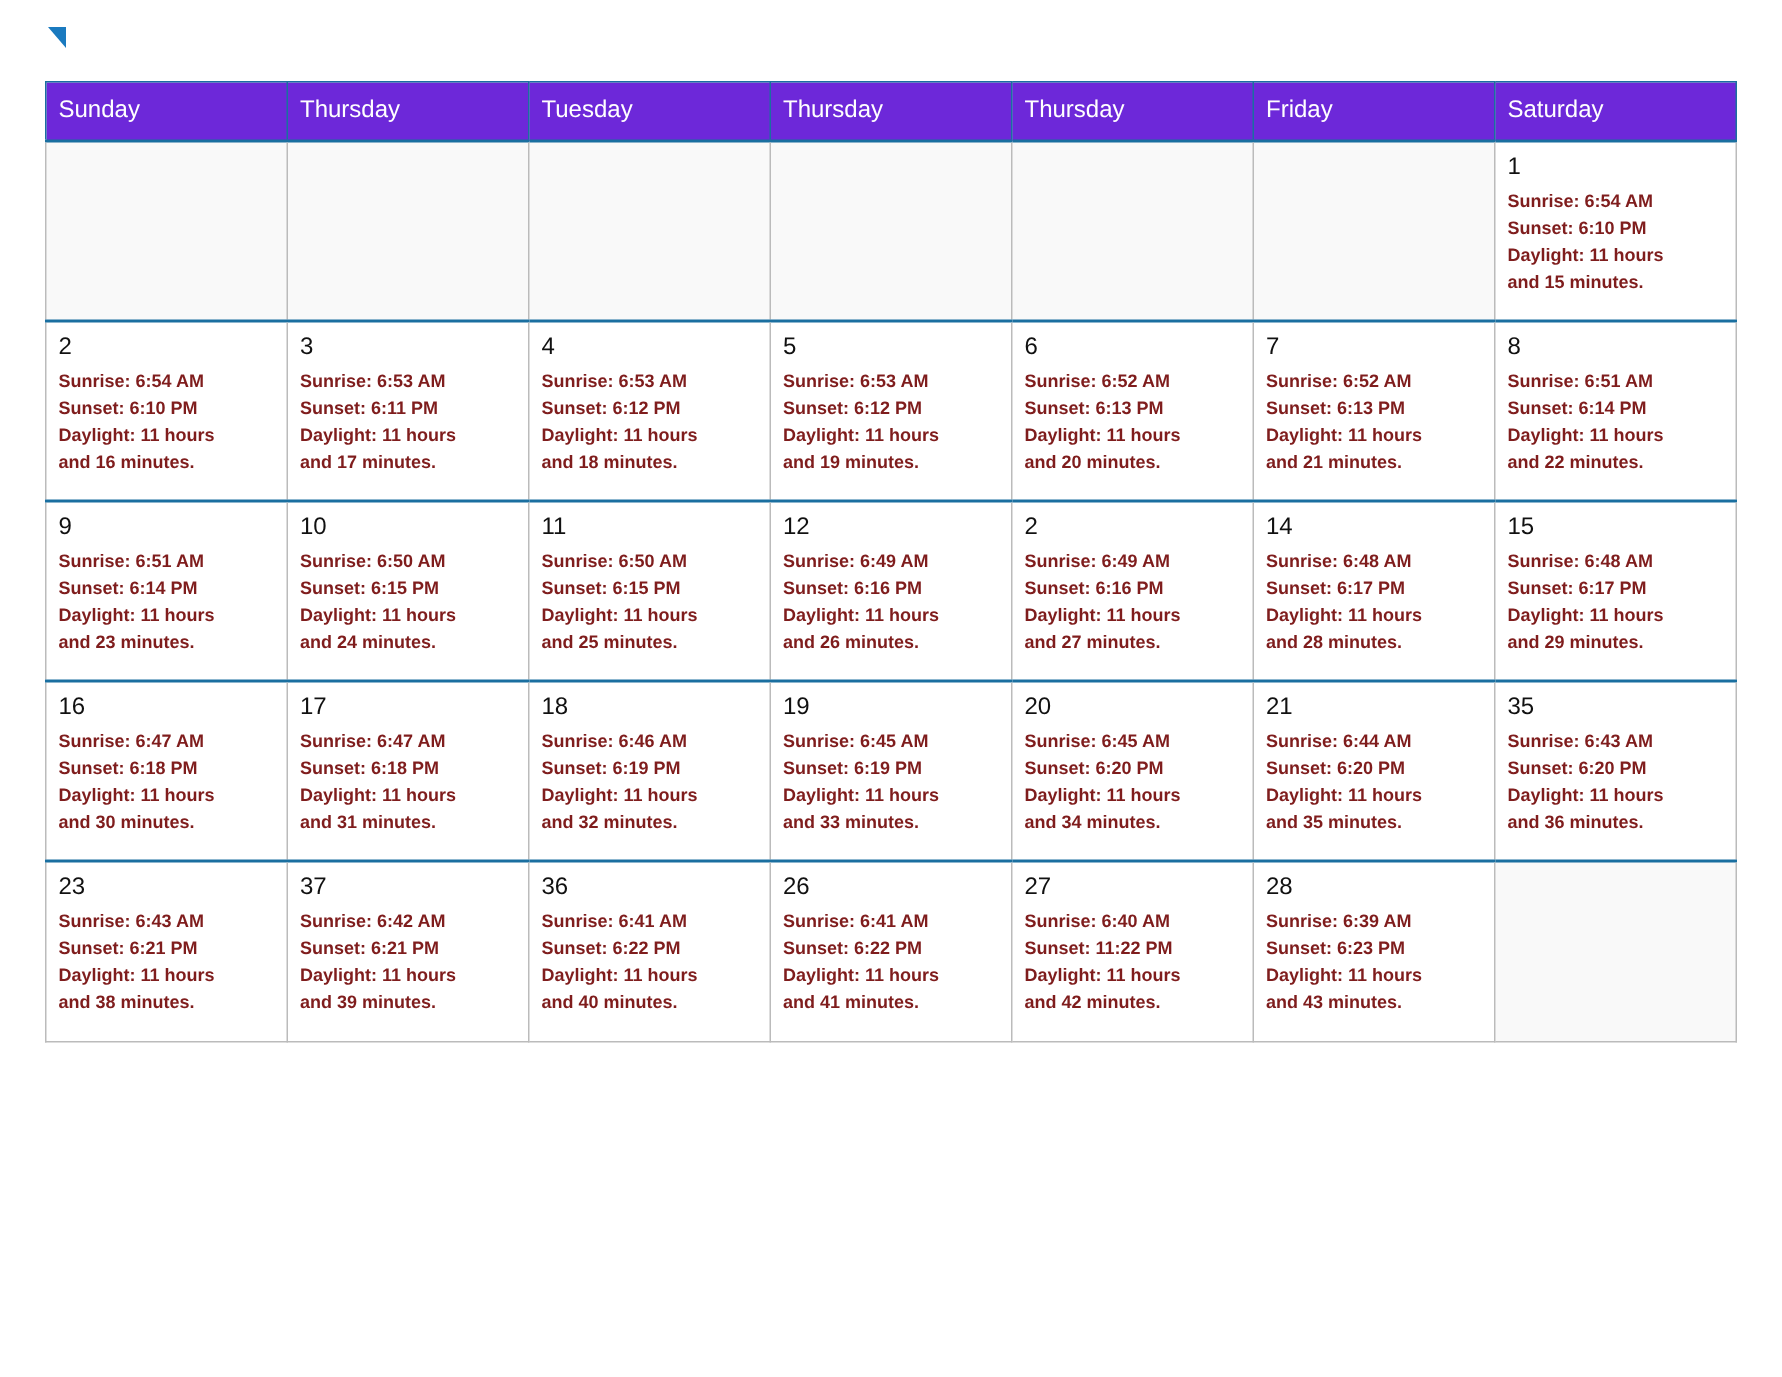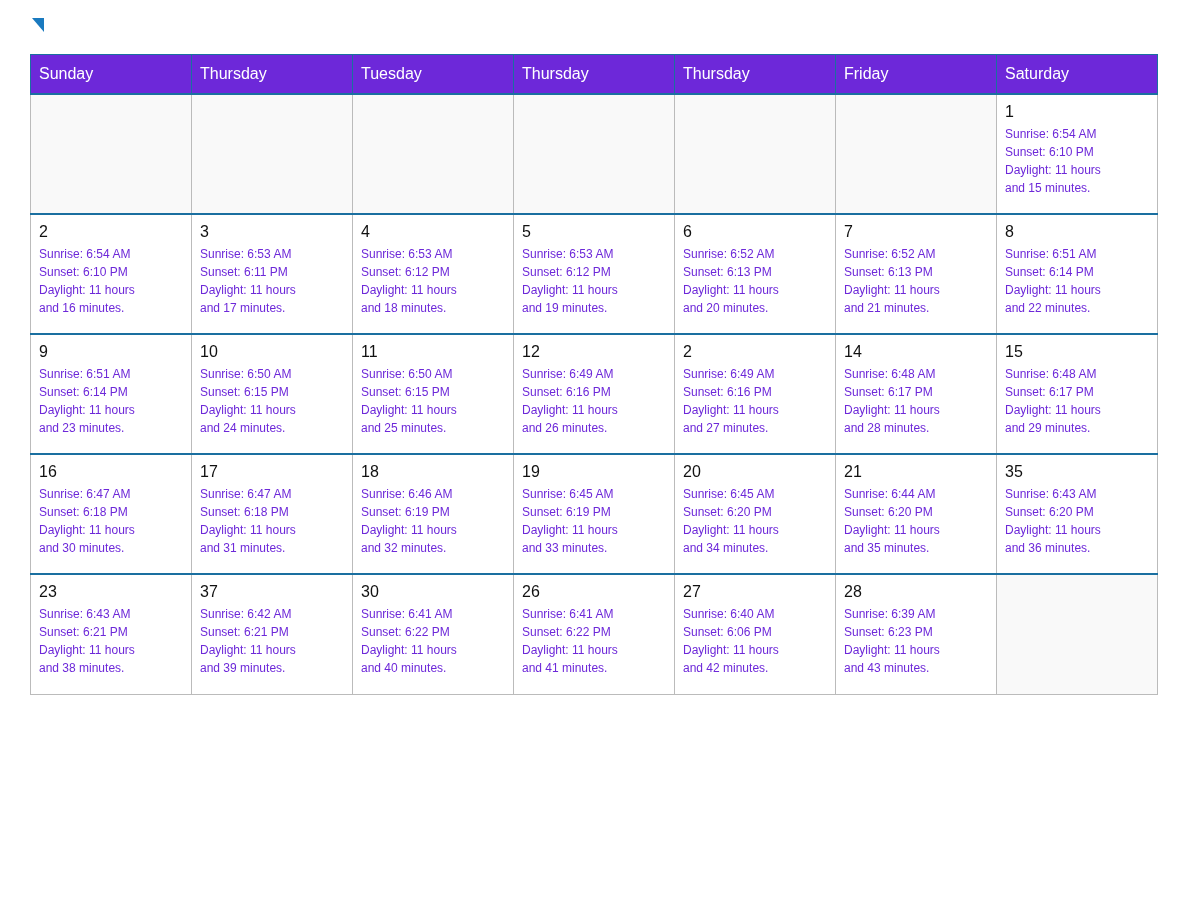--- a/index.html
+++ b/index.html
@@ -85,22 +85,23 @@
     }
     .day-number {
       font-size: 16px;
       font-weight: normal;
       color: #111;
       display: block;
       margin-bottom: 4px;
     }
     .day-info {
       font-size: 12px;
-      color: #6d28d9;
+      color: #7f1d1d;
       line-height: 1.5;
+      font-weight: bold;
     }
     .empty-cell {
       background: #f9f9f9;
     }
     .logo-row {
       display: flex;
       align-items: center;
     }
   </style>
 </head>
@@ -310,37 +311,37 @@
 and 38 minutes.</div>
         </td>
         <td>
           <span class="day-number">37</span>
           <div class="day-info" style="white-space: pre-line;">Sunrise: 6:42 AM
 Sunset: 6:21 PM
 Daylight: 11 hours
 and 39 minutes.</div>
         </td>
         <td>
-          <span class="day-number">30</span>
+          <span class="day-number">36</span>
           <div class="day-info" style="white-space: pre-line;">Sunrise: 6:41 AM
 Sunset: 6:22 PM
 Daylight: 11 hours
 and 40 minutes.</div>
         </td>
         <td>
           <span class="day-number">26</span>
           <div class="day-info" style="white-space: pre-line;">Sunrise: 6:41 AM
 Sunset: 6:22 PM
 Daylight: 11 hours
 and 41 minutes.</div>
         </td>
         <td>
           <span class="day-number">27</span>
           <div class="day-info" style="white-space: pre-line;">Sunrise: 6:40 AM
-Sunset: 6:06 PM
+Sunset: 11:22 PM
 Daylight: 11 hours
 and 42 minutes.</div>
         </td>
         <td>
           <span class="day-number">28</span>
           <div class="day-info" style="white-space: pre-line;">Sunrise: 6:39 AM
 Sunset: 6:23 PM
 Daylight: 11 hours
 and 43 minutes.</div>
         </td>

